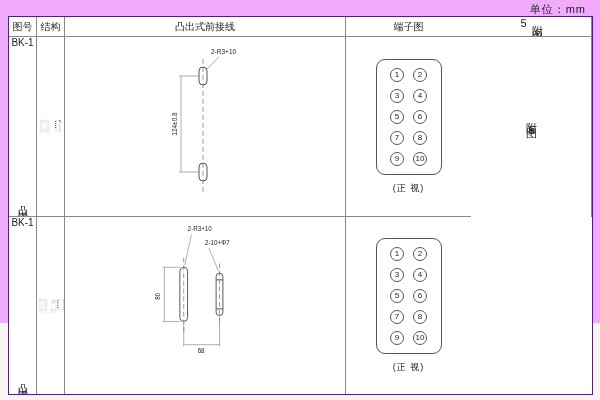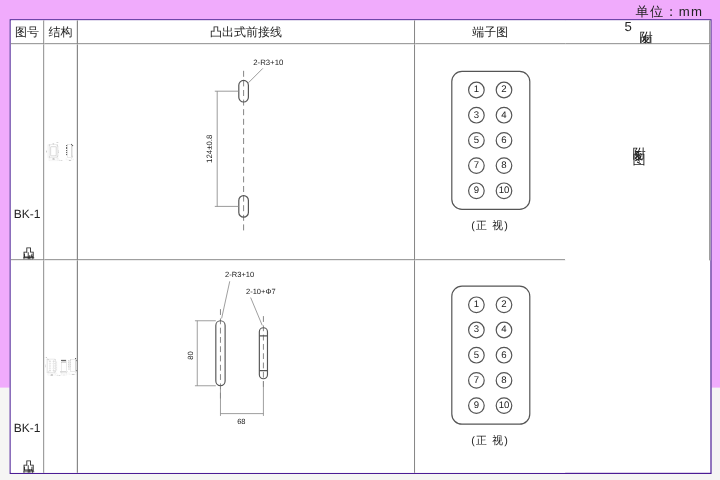--- a/index.html
+++ b/index.html
@@ -9,21 +9,21 @@
   .unit{position:absolute;top:2px;right:14px;font-size:11px;letter-spacing:1px}
   .dtable{position:absolute;left:8px;top:16px;width:585px;height:379px;border:1px solid #4c1d95;
           background:#fff;display:grid;grid-template-columns:28px 28px 281px 125px 1fr;
           grid-template-rows:20px 180px 1fr}
   .cell{border-right:1px solid #888;border-bottom:1px solid #888;position:relative;overflow:hidden;background:#fff}
   .last-col{border-right:none}
   .last-row{border-bottom:none}
   .hcell{display:flex;align-items:center;justify-content:center;font-size:10px;white-space:nowrap}
   .figcell{display:flex;align-items:center;justify-content:center}
   .vtext{writing-mode:vertical-rl;text-orientation:upright;letter-spacing:5px;font-size:11px}
-  .structcell{display:flex;flex-direction:column;align-items:center;justify-content:flex-end;gap:13px}
+  .structcell{display:flex;flex-direction:column;align-items:center;justify-content:space-between;gap:13px}
   .model{font-size:10px}
   .structdesc{writing-mode:vertical-rl;text-orientation:upright;letter-spacing:3px;font-size:10px}
   .drawcell svg{display:block;width:100%;height:100%}
   svg text{font-family:"Liberation Sans","DejaVu Sans",sans-serif}
   .termcell{display:flex;flex-direction:column;align-items:center;justify-content:center;gap:7px}
   .termbox{width:66px;border:1.5px solid #555;border-radius:9px;padding:8px 9px;
            display:grid;grid-template-columns:1fr 1fr;row-gap:7px;justify-items:center}
   .tcirc{width:14px;height:14px;border:1px solid #555;border-radius:50%;
          display:flex;align-items:center;justify-content:center;font-size:8px;line-height:1}
   .caption{font-size:9px;letter-spacing:1px}

